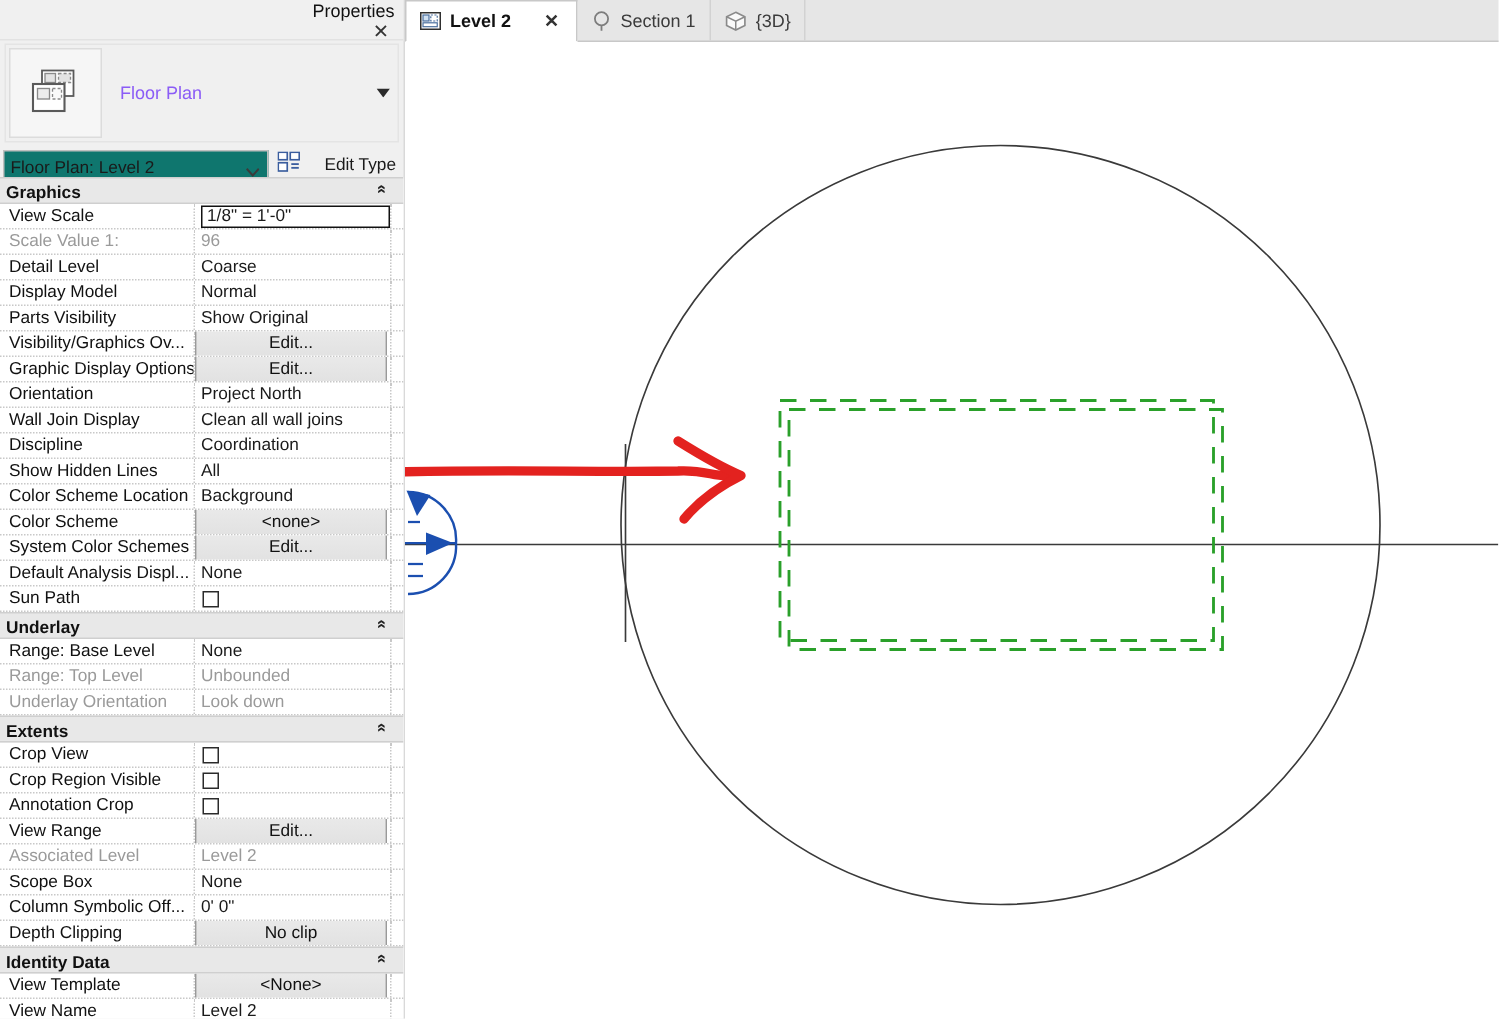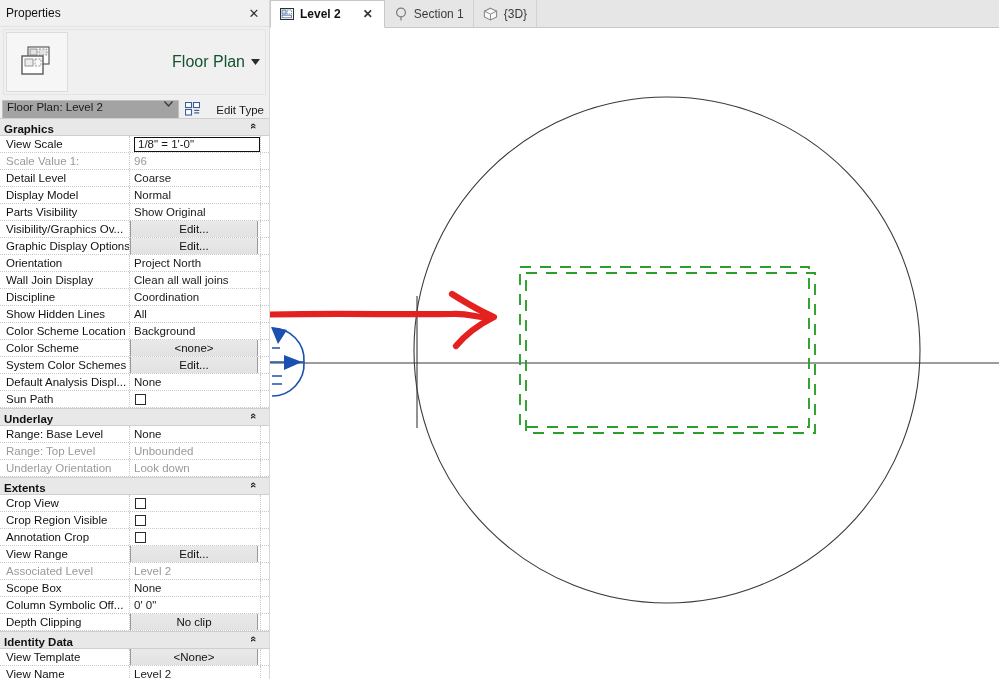--- a/index.html
+++ b/index.html
@@ -12,51 +12,52 @@
   #root{position:relative;width:999px;height:679px;}
 
   
   #props{
     position:absolute;left:0;top:0;width:270px;height:679px;
     background:#f0f0f0;box-sizing:border-box;
     border-right:1px solid #d9d9d9;
   }
   #props-title{
     position:relative;height:26px;background:#f0f0f0;
-    display:flex;align-items:center;padding:0 6px;
+    display:flex;align-items:flex-end;padding:0 6px;
     border-bottom:1px solid #e2e2e2;
+    flex-direction:column;
   }
   #props-title .t{font-size:12px;color:#111;flex:1;}
   #props-close{
     width:18px;height:18px;display:flex;align-items:center;justify-content:center;
     font-size:13px;color:#333;cursor:pointer;line-height:1;
   }
 
   
   #type-box{
     margin:2px 3px 0 3px;height:66px;background:#f0f0f0;
     border:1px solid #e4e4e4;display:flex;align-items:center;
     box-sizing:border-box;
   }
   #type-thumb{
     width:62px;height:60px;margin-left:2px;background:#f6f6f6;
     border:1px solid #dcdcdc;box-sizing:border-box;
     display:flex;align-items:center;justify-content:center;
   }
-  #type-name{flex:1;padding-left:12px;font-size:16px;color:#14532d;text-align:right;}
+  #type-name{flex:1;padding-left:12px;font-size:12px;color:#8b5cf6;}
   #type-caret{
     width:20px;height:60px;display:flex;align-items:center;justify-content:center;
     cursor:pointer;
   }
 
   
   #ft-row{display:flex;align-items:center;height:21px;margin:4px 2px 0 2px;}
   #ft-combo{
-    flex:1;height:19px;background:#a3a3a3;border:1px solid #bfbfbf;
-    display:flex;align-items:flex-start;box-sizing:border-box;
+    flex:1;height:19px;background:#0f766e;border:1px solid #bfbfbf;
+    display:flex;align-items:flex-end;box-sizing:border-box;
   }
   #ft-combo .v{flex:1;padding-left:4px;font-size:11.5px;white-space:nowrap;overflow:hidden;}
   #ft-combo .cv{
     width:20px;display:flex;align-items:center;justify-content:center;
     font-size:9px;color:#333;cursor:pointer;
   }
   #edit-type{
     display:flex;align-items:center;gap:16px;padding:0 3px 0 6px;height:19px;
     font-size:11.5px;cursor:pointer;white-space:nowrap;
   }

